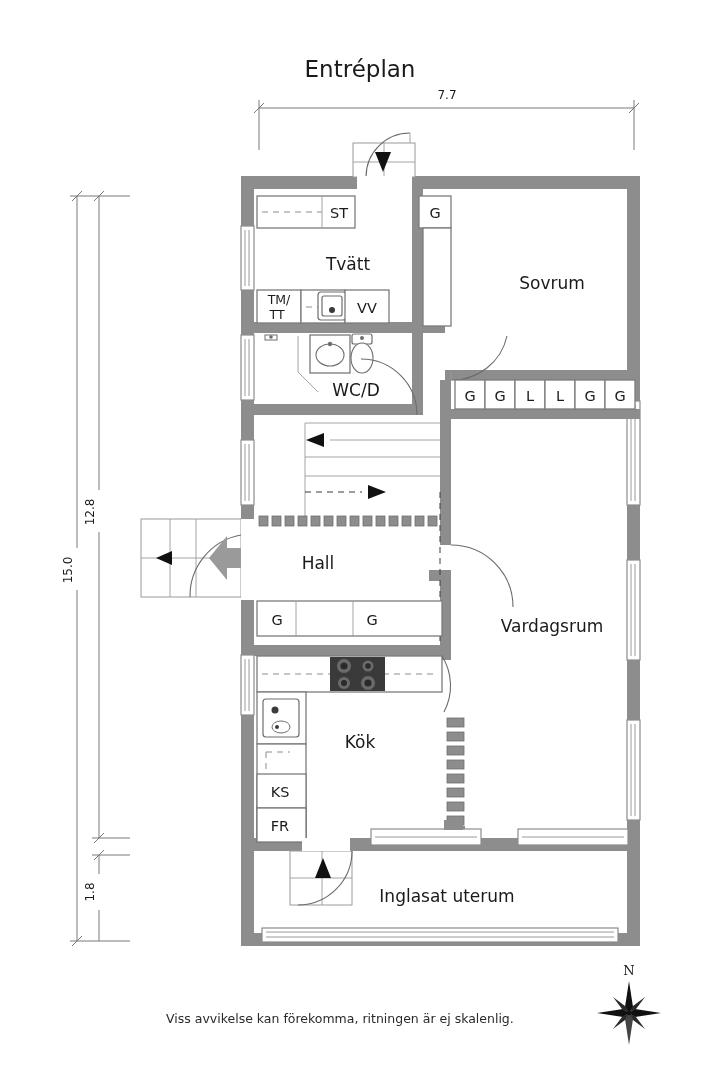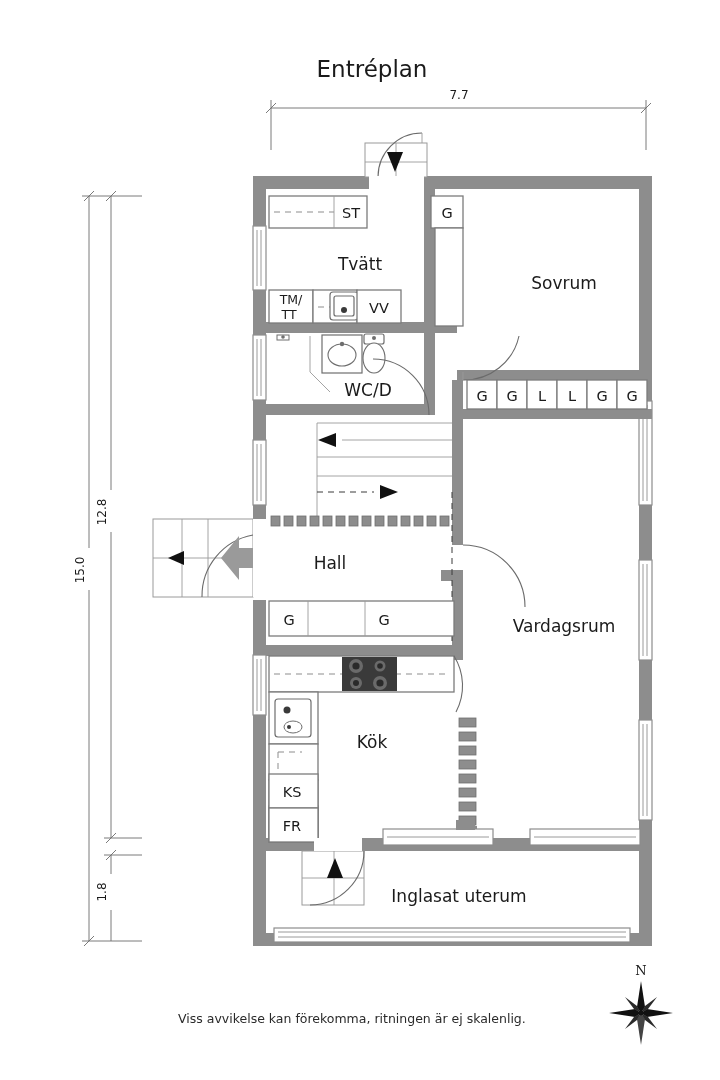--- a/index.html
+++ b/index.html
@@ -1,18 +1,18 @@
 <!DOCTYPE html>
 <html><head>
 <meta charset="utf-8">
 <style>
   html,body{margin:0;padding:0;background:#ffffff;}
   body{width:720px;height:1080px;position:relative;overflow:hidden;
        font-family:"DejaVu Sans","Liberation Sans",sans-serif;color:#1a1a1a;}
-  .stage{position:absolute;left:12px;top:0;width:617px;height:1080px;}
+  .stage{position:absolute;left:0;top:0;width:617px;height:1080px;}
   svg{display:block;}
   .ttl{font-size:23px;fill:#1a1a1a;font-family:"DejaVu Sans",sans-serif;}
   .roomlbl{font-size:17px;fill:#1a1a1a;font-family:"DejaVu Sans",sans-serif;}
   .smalllbl{font-size:14.5px;fill:#1a1a1a;font-family:"DejaVu Sans",sans-serif;}
   .tinylbl{font-size:12.5px;fill:#1a1a1a;font-family:"DejaVu Sans",sans-serif;}
   .dimlbl{font-size:12px;fill:#1a1a1a;font-family:"DejaVu Sans",sans-serif;}
   .footlbl{font-size:12.5px;fill:#2a2a2a;font-family:"DejaVu Sans",sans-serif;}
   .nlbl{font-size:13px;fill:#1a1a1a;font-family:"DejaVu Serif",serif;}
   .wall{fill:#8d8d8d;}
   .win{fill:#ffffff;stroke:#8d8d8d;stroke-width:1.2;}

